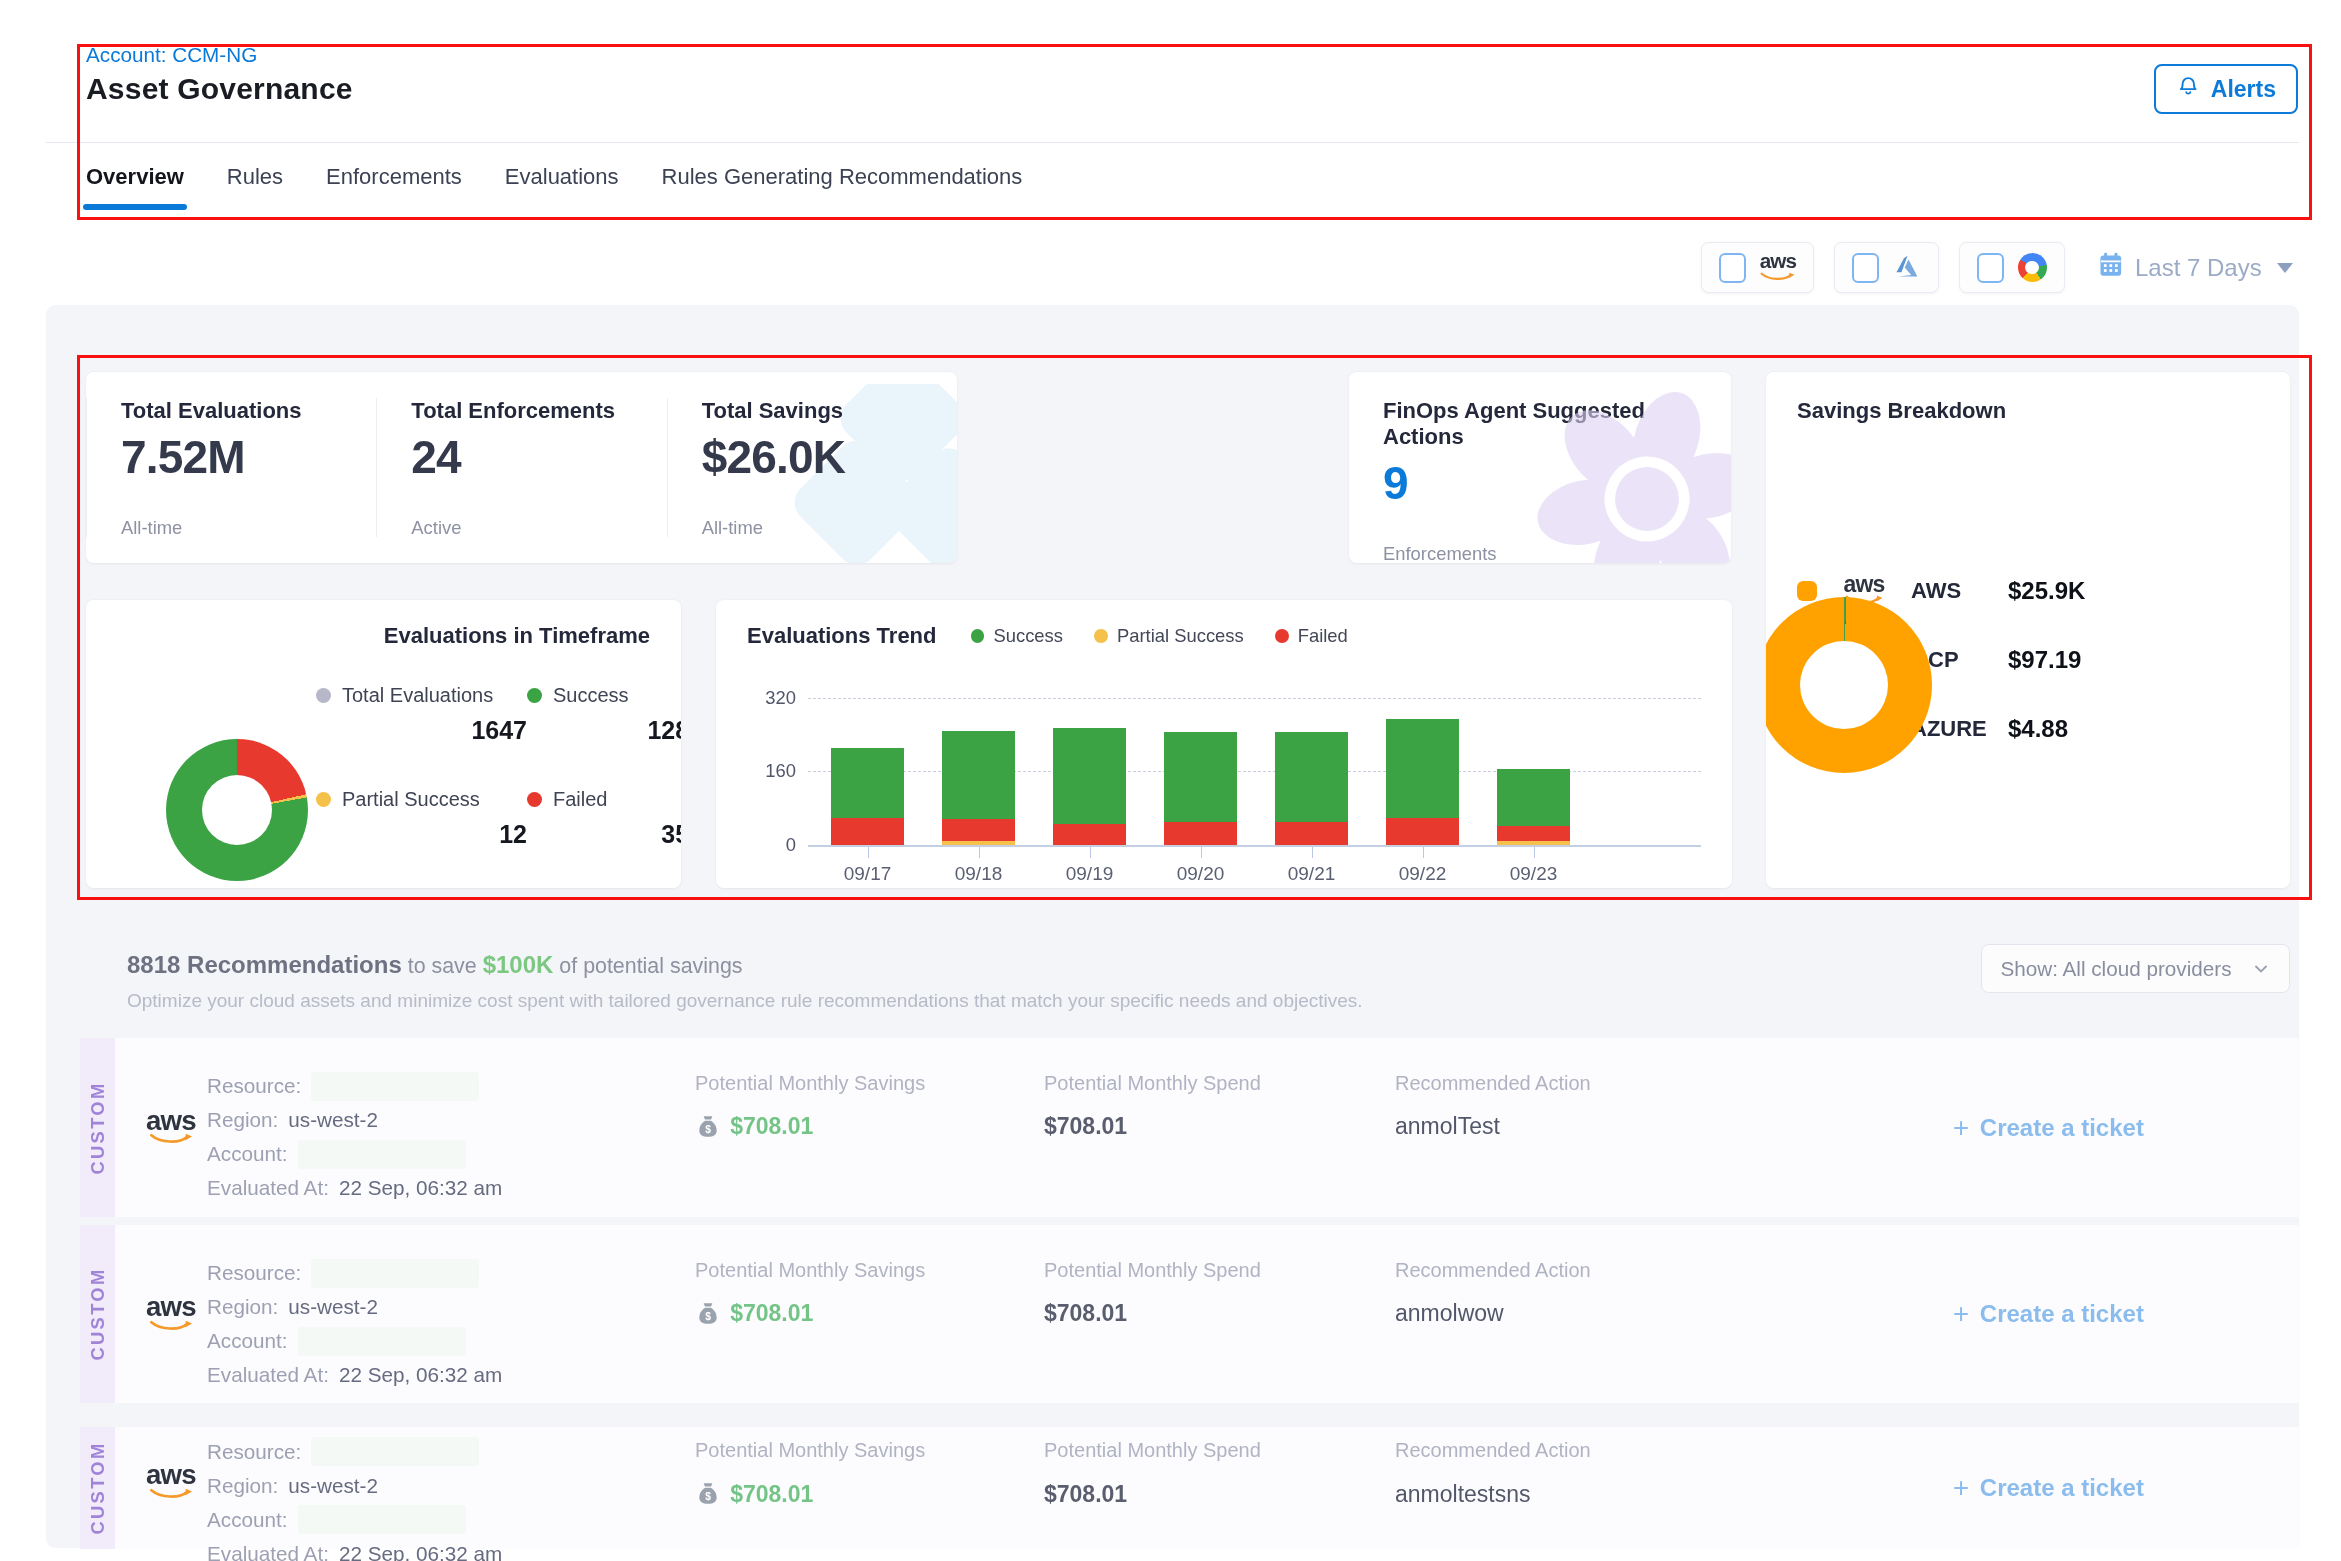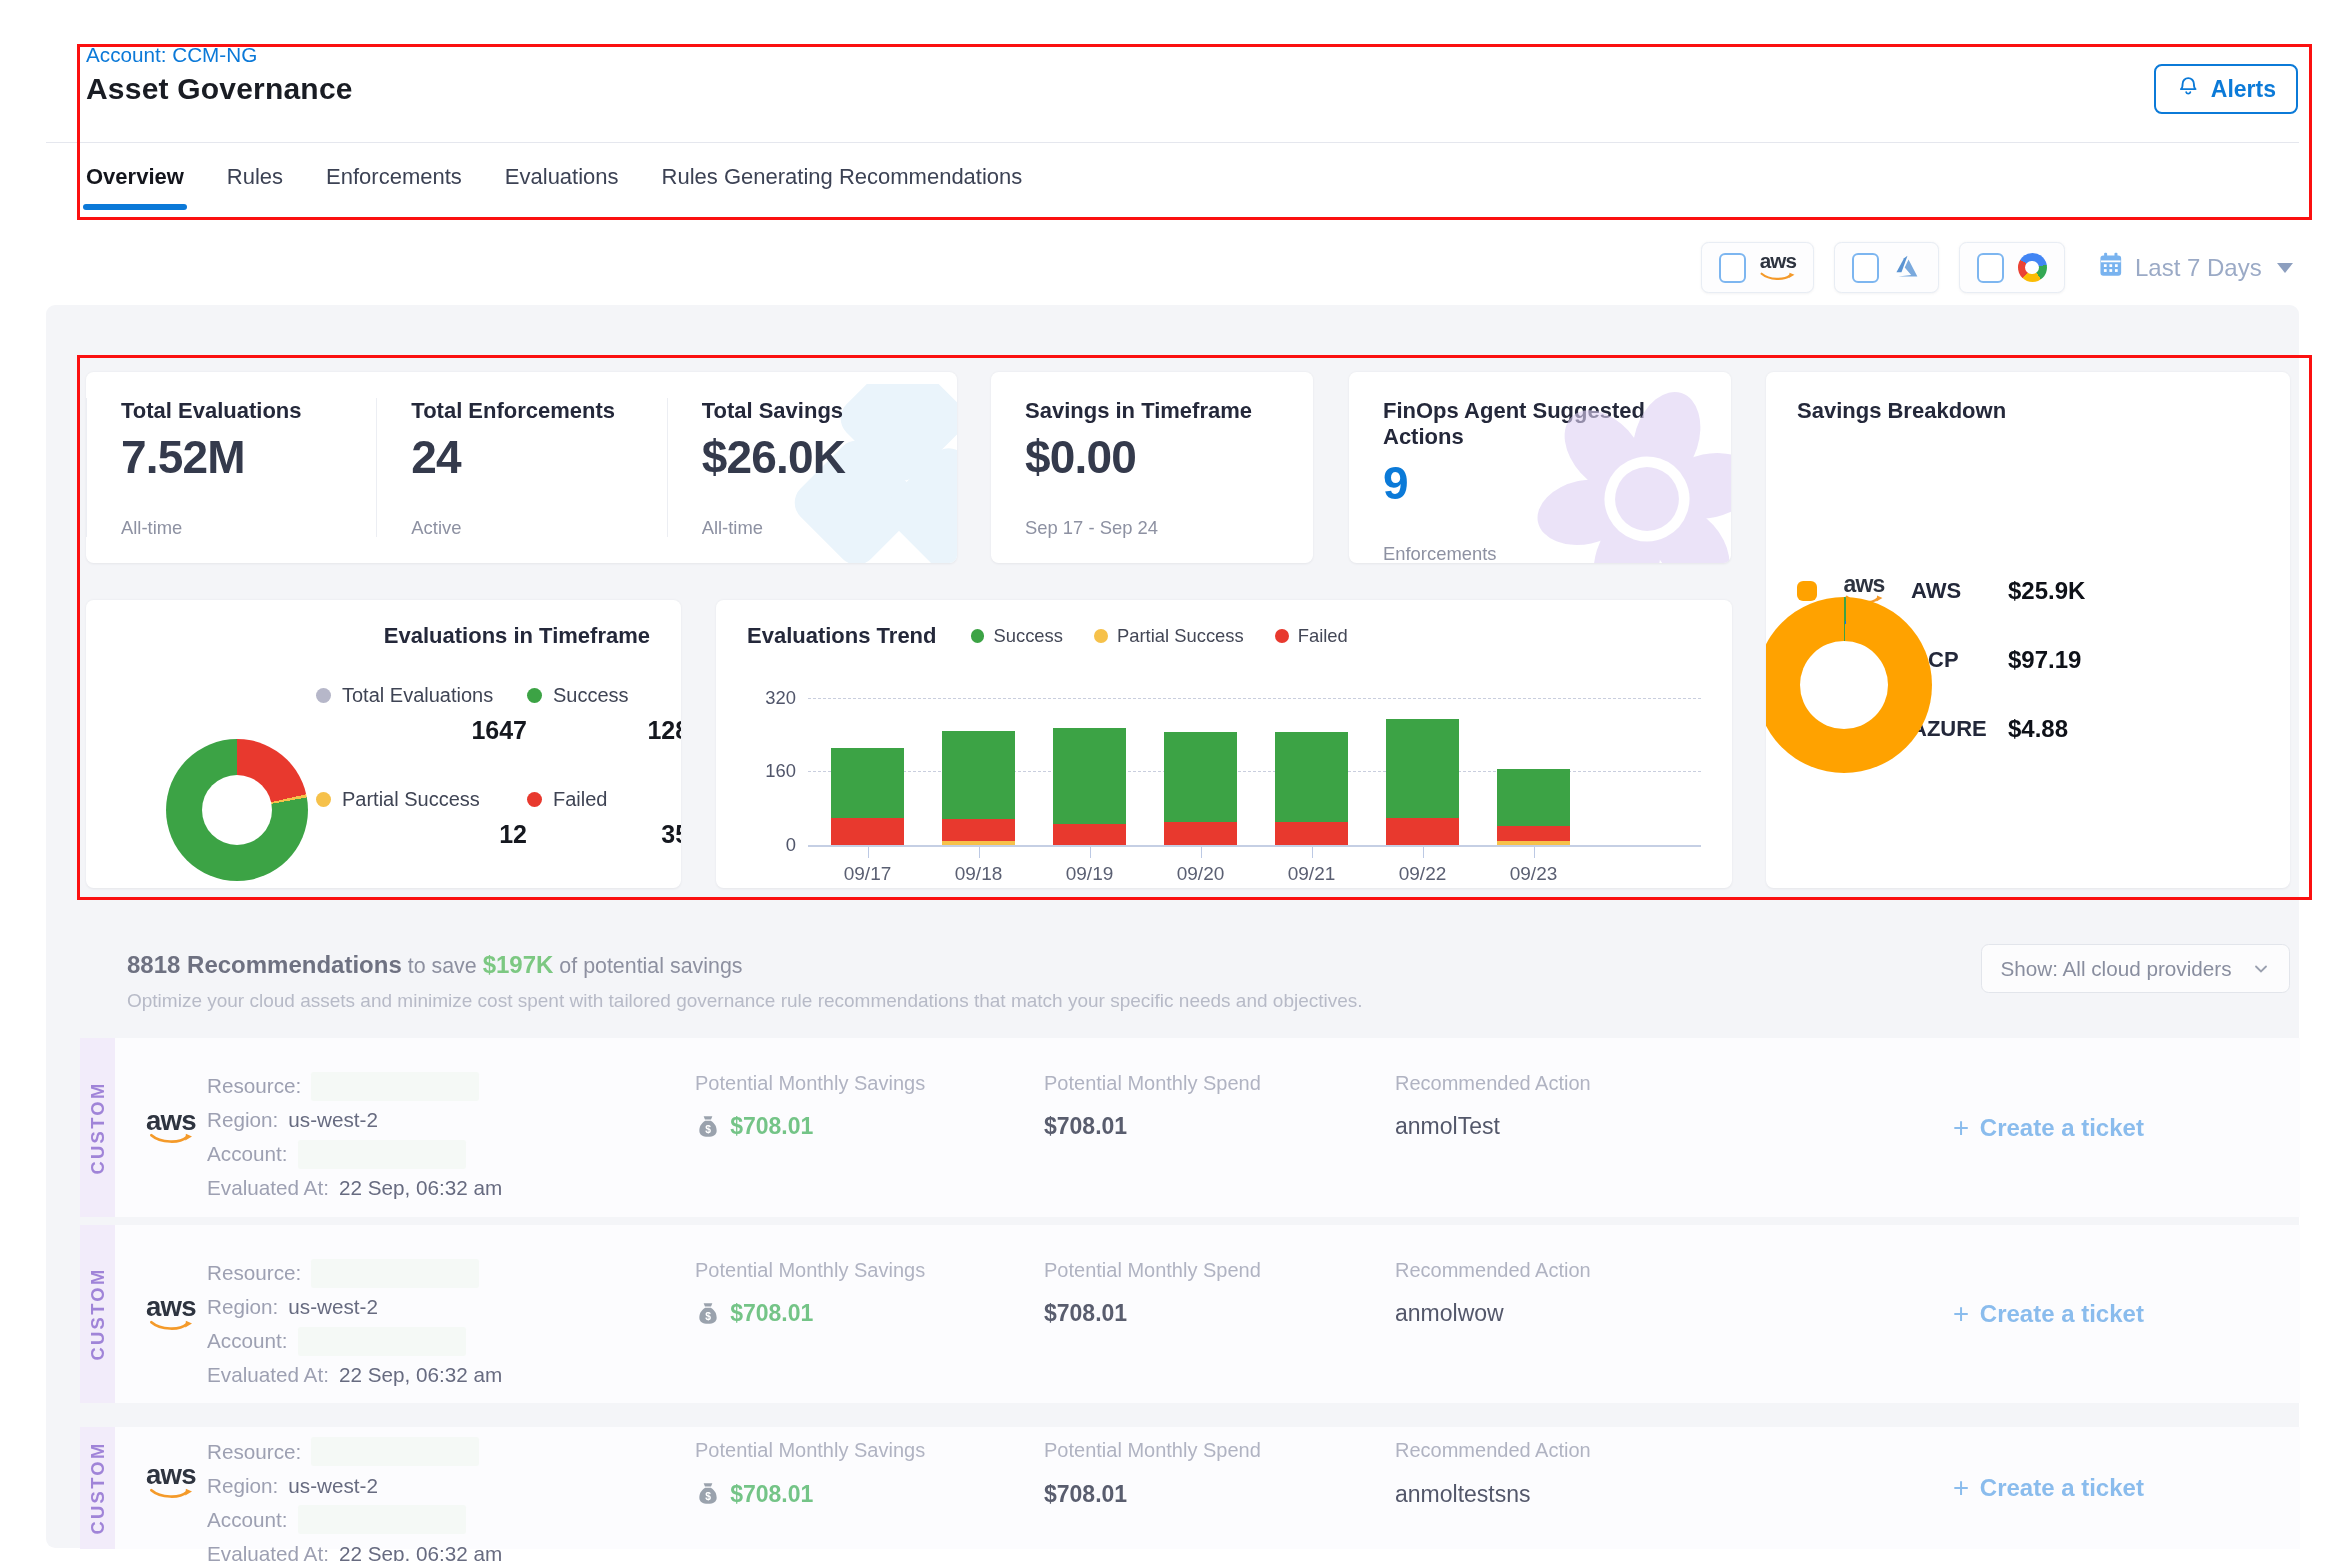--- a/index.html
+++ b/index.html
@@ -222,25 +222,20 @@
       <div class="stat-value">24</div>
       <div class="stat-cap">Active</div>
     </div>
     <div class="stat">
       <div class="stat-title">Total Savings</div>
       <div class="stat-value">$26.0K</div>
       <div class="stat-cap">All-time</div>
     </div>
   </div>
 
-  <div class="card" id="stf-card">
-    <div class="stat-title">Savings in Timeframe</div>
-    <div class="stat-value">$0.00</div>
-    <div class="stat-cap">Sep 17 - Sep 24</div>
-  </div>
 
   <div class="card" id="finops-card">
     <div class="watermark-pinwheel">
       <svg width="230" height="230" viewBox="0 0 260 260" fill="#ded1f4">
         <g transform="rotate(18 130 130)">
           <g transform="rotate(0 130 130)">
               <ellipse cx="130" cy="58" rx="36" ry="54"></ellipse>
             </g>
           <g transform="rotate(60 130 130)">
               <ellipse cx="130" cy="58" rx="36" ry="54"></ellipse>
@@ -421,21 +416,21 @@
           </div>
           <div class="bar-tick"></div>
           <div class="bar-label">09/23</div>
         </div>
       </div>
   </div>
 
   <div class="abs rec-heading">
     <b><span>8818</span> <span>Recommendations</span></b>
     <span>to save</span>
-    <span class="save-amt">$197K</span>
+    <span class="save-amt">$100K</span>
     <span>of potential savings</span>
   </div>
   <div class="abs rec-sub">Optimize your cloud assets and minimize cost spent with tailored governance rule recommendations that match your specific needs and objectives.</div>
   <div class="abs show-dd">
     <span>Show: All cloud providers</span>
     <svg width="20" height="20" viewBox="0 0 24 24" fill="none" stroke="#9aa0af" stroke-width="2.2" stroke-linecap="round">
         <path d="M6 9l6 6 6-6"></path>
       </svg>
   </div>
 

